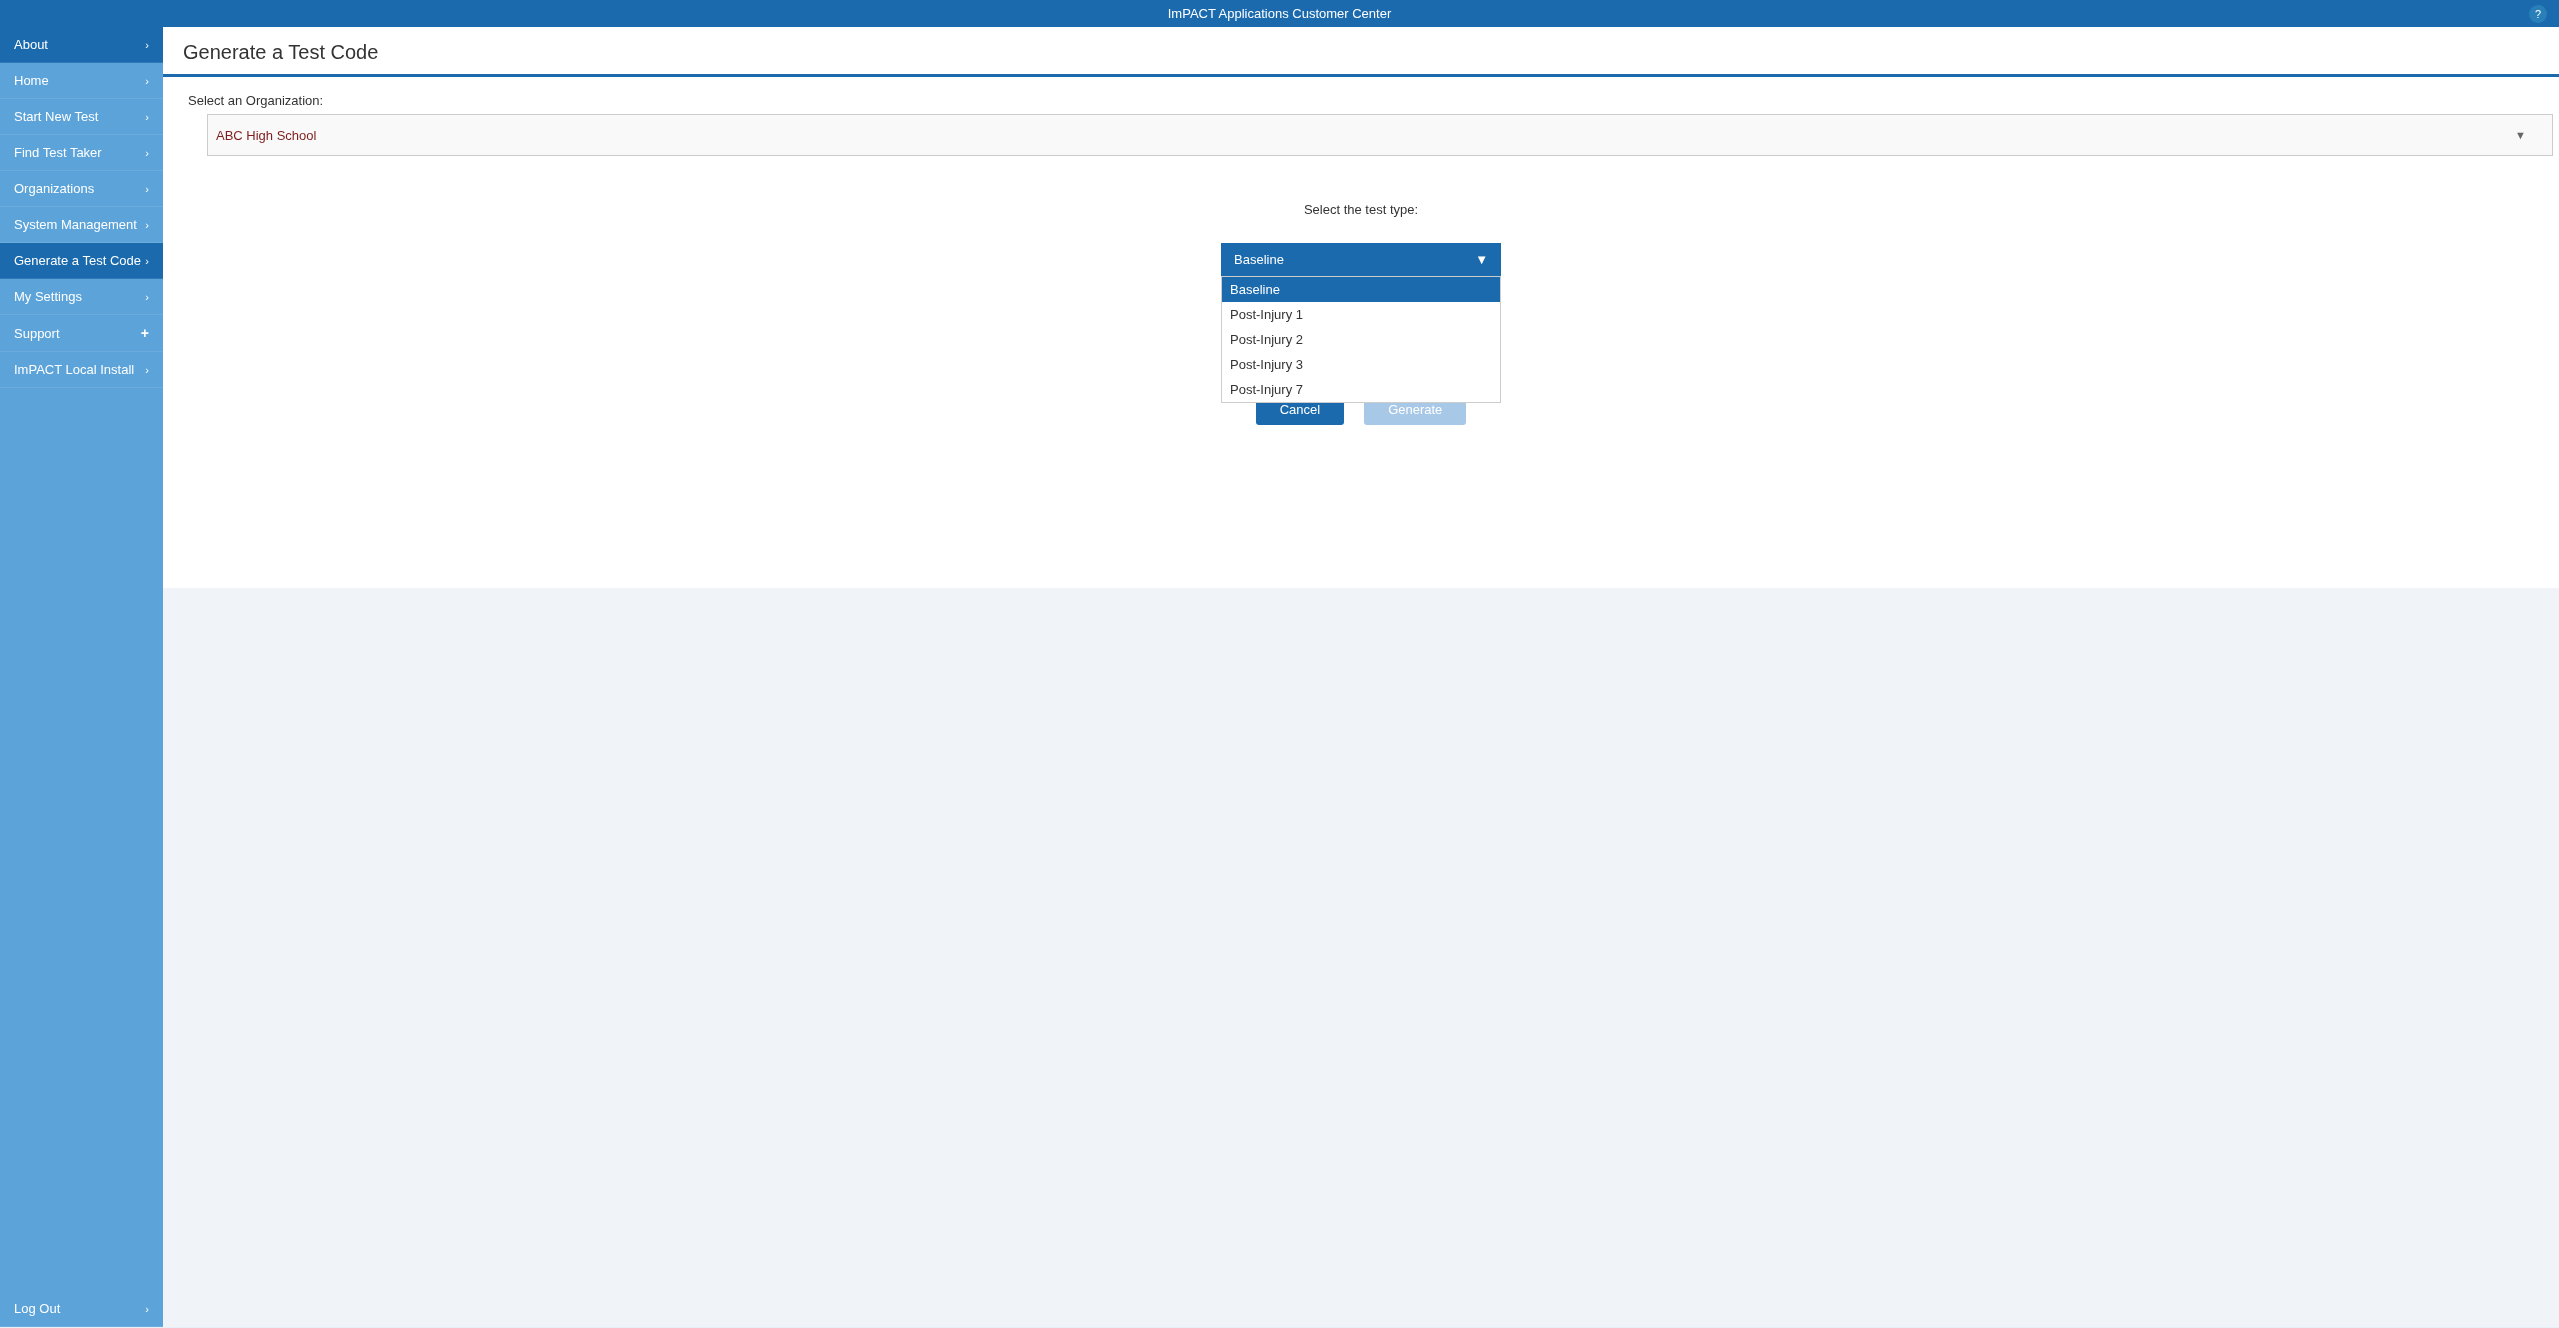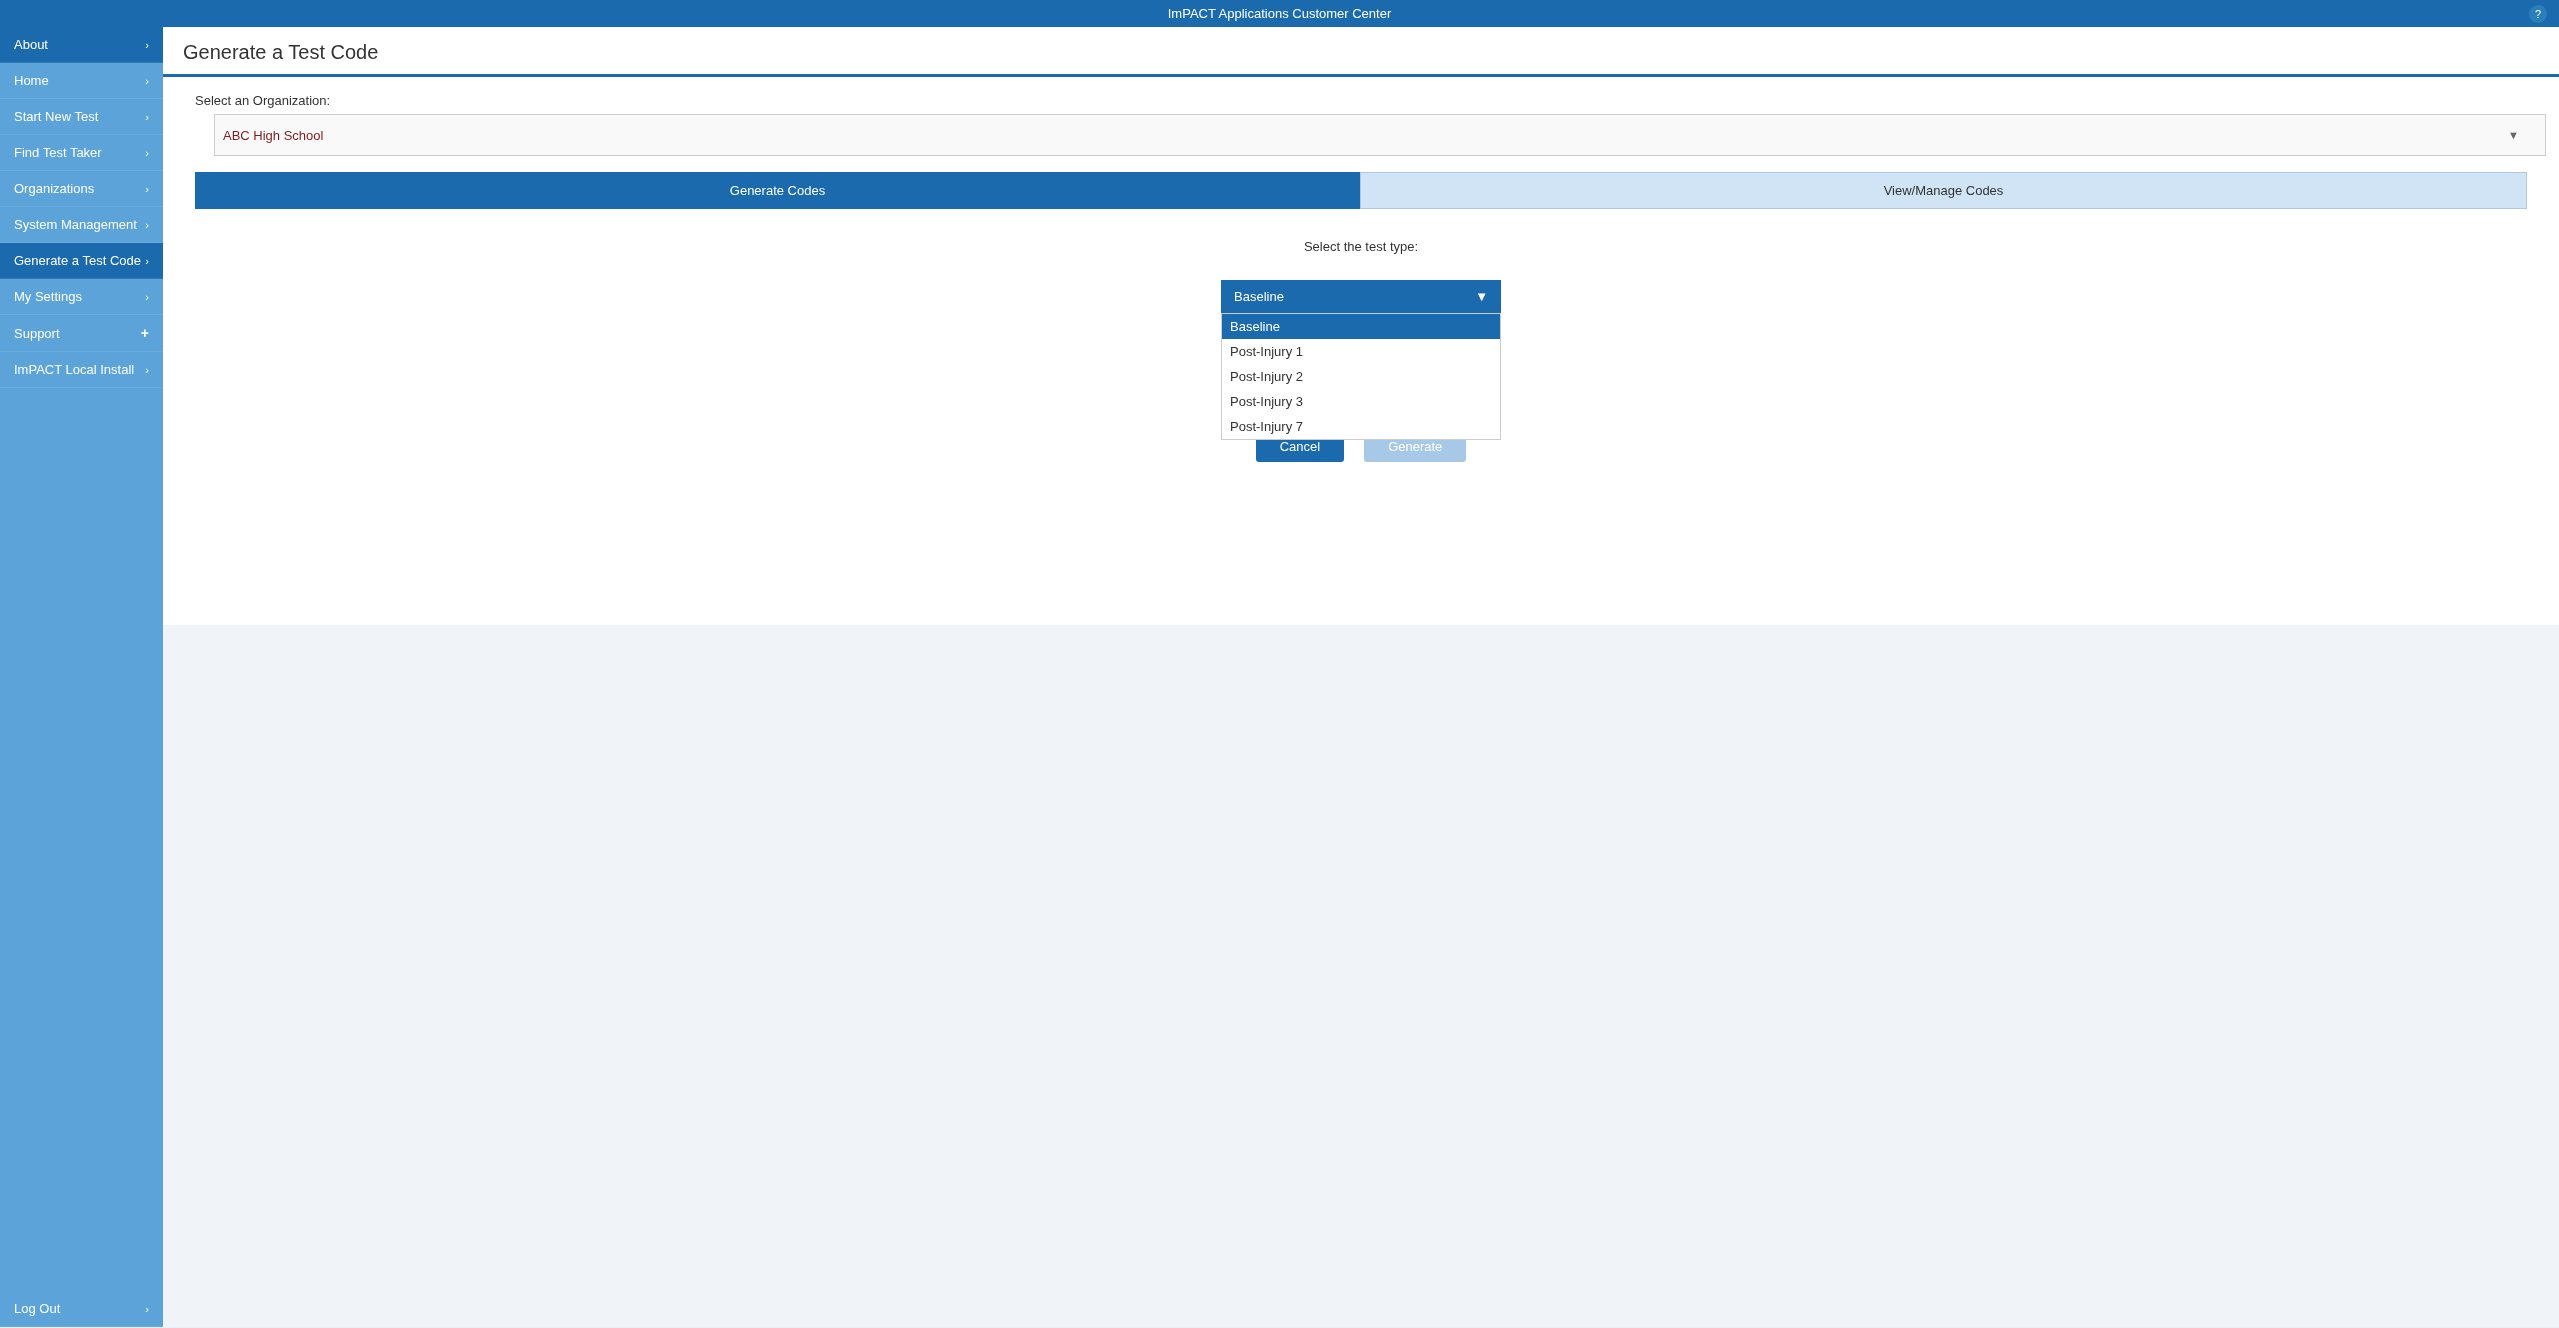--- a/index.html
+++ b/index.html
@@ -77,21 +77,21 @@
       border-bottom: 3px solid #1a6aad;
     }
     .page-title {
       font-size: 20px;
       color: #333;
       font-weight: normal;
     }
 
     
     .content-area {
-      padding: 16px 32px;
+      padding: 16px 25px;
       background: white;
       margin: 0;
     }
 
     .select-org-label {
       font-size: 13px;
       color: #333;
       margin-bottom: 6px;
     }
 
@@ -309,24 +309,20 @@
     <div class="content-area">
 
       <div class="select-org-label">Select an Organization:</div>
       <div class="org-select-container">
         <select class="org-select">
           <option value="ABC High School">ABC High School</option>
         </select>
         <span class="org-select-arrow">▼</span>
       </div>
 
-      <div class="tabs-bar">
-        <button class="tab-btn active">Generate Codes</button>
-        <button class="tab-btn inactive">View/Manage Codes</button>
-      </div>
 
       <div class="generate-content">
         <div class="dialog-wrapper">
           <div class="test-type-label">Select the test type:</div>
 
           <div class="dropdown-container">
             <div class="dropdown-header">
               <span>Baseline</span>
               <span>▼</span>
             </div>

